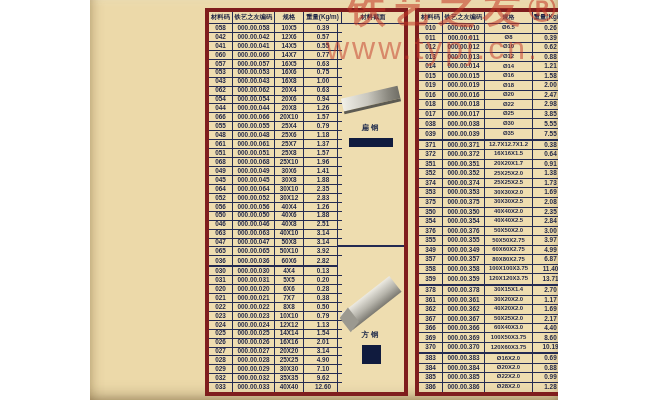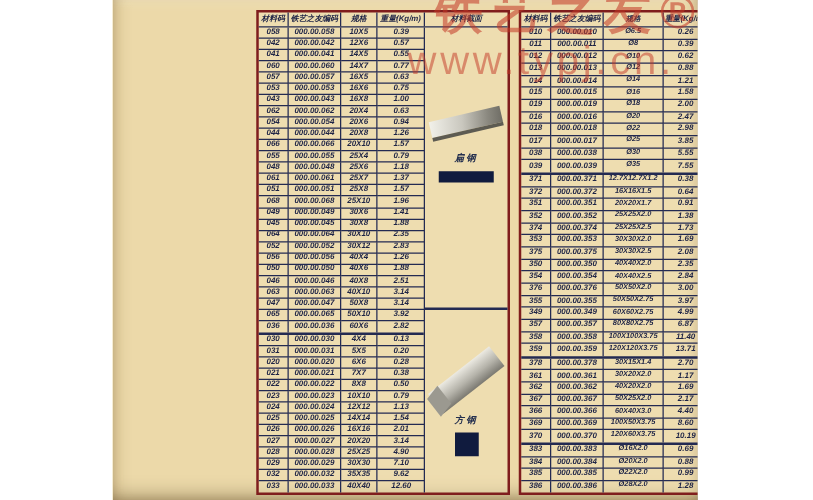--- a/index.html
+++ b/index.html
@@ -4,22 +4,22 @@
 <style>
   html,body{margin:0;padding:0;background:#ffffff;}
   .canvas{position:relative;width:650px;height:400px;background:#ffffff;overflow:hidden;
           font-family:"Liberation Sans","DejaVu Sans",sans-serif;}
   .page{position:absolute;left:90px;top:0;width:468px;height:400px;background:#ecd9a9;overflow:hidden;
         box-shadow:inset 10px 0 14px -10px rgba(110,80,35,.45),
                    inset -8px 0 12px -9px rgba(110,80,35,.40),
                    inset 0 -12px 16px -11px rgba(70,50,20,.55),
                    inset 0 6px 10px -8px rgba(255,250,230,.8);}
   
-  .mtable{position:absolute;box-sizing:border-box;border:2px solid #7f1d1d;display:flex;flex-direction:column;
-          background:rgba(243,229,190,.35);font-style:italic;}
+  .mtable{position:absolute;box-sizing:border-box;border:4px solid #7f1d1d;display:flex;flex-direction:column;
+          background:rgba(243,229,190,.35);}
   .tbl-left{left:115px;top:8px;width:203px;height:388px;}
   .tbl-right{left:325px;top:8px;width:225px;height:388px;}
   .thead{display:flex;height:11px;flex:0 0 11px;border-bottom:1.5px solid #232a52;}
   .hcell{box-sizing:border-box;border-right:1px solid #232a52;display:flex;align-items:center;justify-content:center;
          font-size:6.3px;font-weight:700;color:#1e2446;white-space:nowrap;overflow:hidden;}
   .csec{flex:1;border-right:none;}
   .tbody{flex:1;display:flex;min-height:0;}
   .rows{flex:1;display:flex;flex-direction:column;min-width:0;}
   .tsection{display:flex;flex-direction:column;min-height:0;}
   .tsep{border-top:2px solid #232a52;}

